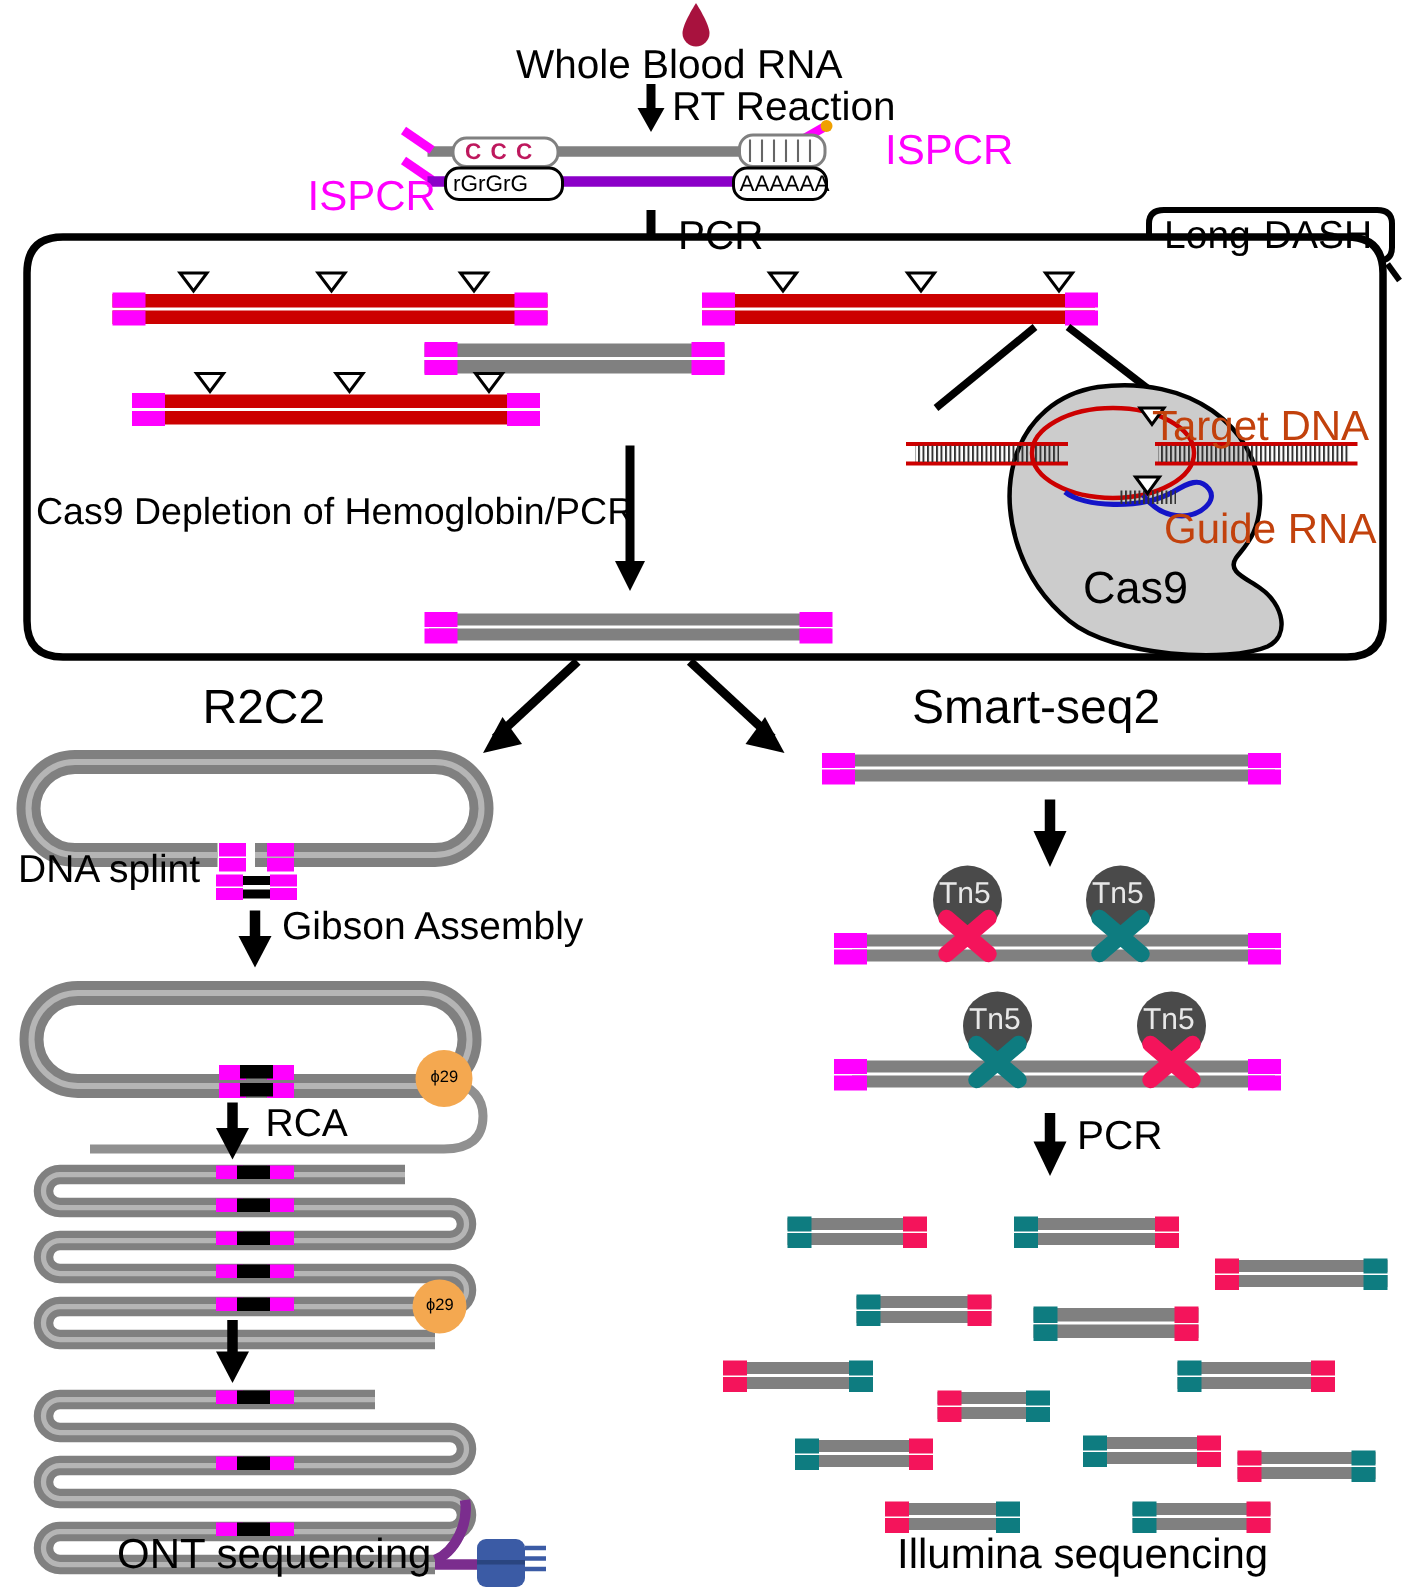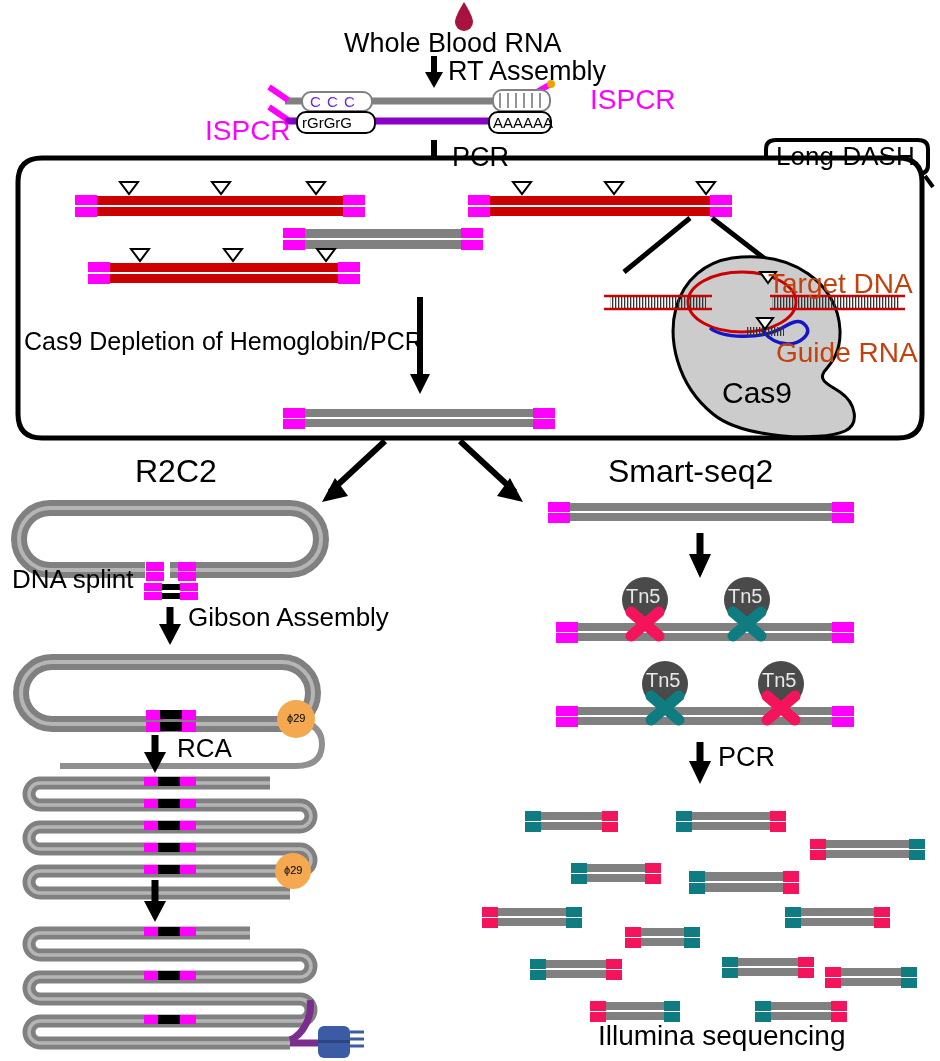--- a/index.html
+++ b/index.html
@@ -432,27 +432,27 @@
       <rect x="755" y="1001" width="16" height="10" fill="#0E7C80"></rect>
           <rect x="755" y="1012" width="16" height="10" fill="#0E7C80"></rect>
       <rect x="831" y="1001" width="16" height="10" fill="#F4145B"></rect>
           <rect x="831" y="1012" width="16" height="10" fill="#F4145B"></rect>
     </g>
   </g>
 </svg>
 
 <div class="lbl" style="left:344px;top:30px;font-size:27px;">Whole Blood RNA</div>
 
-<div class="lbl" style="left:448px;top:58px;font-size:27px;">RT Assembly</div>
+<div class="lbl" style="left:448px;top:58px;font-size:27px;">RT Reaction</div>
 
 <div class="lbl" style="left:590px;top:86px;font-size:28px;color:#FF00FF;">ISPCR</div>
 
 <div class="lbl" style="left:205px;top:117px;font-size:28px;color:#FF00FF;">ISPCR</div>
 
-<div class="lbl" style="left:310px;top:94px;font-size:15px;color:#6d28d9;letter-spacing:1px;">C C C</div>
+<div class="lbl" style="left:310px;top:94px;font-size:15px;color:#be185d;letter-spacing:1px;font-weight:bold;">C C C</div>
 
 <div class="lbl" style="left:302px;top:115px;font-size:15px;letter-spacing:0px;">rGrGrG</div>
 
 <div class="lbl" style="left:493px;top:115px;font-size:15px;letter-spacing:0px;">AAAAAA</div>
 
 <div class="lbl" style="left:452px;top:144px;font-size:27px;">PCR</div>
 
 <div class="lbl" style="left:776px;top:143px;font-size:26px;">Long-DASH</div>
 
 <div class="lbl" style="left:24px;top:329px;font-size:25px;">Cas9 Depletion of Hemoglobin/PCR</div>
@@ -470,20 +470,21 @@
 <div class="lbl" style="left:12px;top:566px;font-size:26px;">DNA splint</div>
 
 <div class="lbl" style="left:188px;top:604px;font-size:26px;">Gibson Assembly</div>
 
 <div class="lbl" style="left:177px;top:735px;font-size:26px;">RCA</div>
 
 <div class="lbl" style="left:287px;top:713px;font-size:11px;">ϕ29</div>
 
 <div class="lbl" style="left:284px;top:865px;font-size:11px;">ϕ29</div>
 
+<div class="lbl" style="left:78px;top:1022px;font-size:28px;">ONT sequencing</div>
 
 <div class="lbl" style="left:626px;top:586px;font-size:20px;color:#E8E8E8;">Tn5</div>
 <div class="lbl" style="left:728px;top:586px;font-size:20px;color:#E8E8E8;">Tn5</div>
 <div class="lbl" style="left:646px;top:670px;font-size:20px;color:#E8E8E8;">Tn5</div>
 <div class="lbl" style="left:762px;top:670px;font-size:20px;color:#E8E8E8;">Tn5</div>
 
 <div class="lbl" style="left:718px;top:744px;font-size:27px;">PCR</div>
 
 <div class="lbl" style="left:598px;top:1022px;font-size:28px;">Illumina sequencing</div>
 

